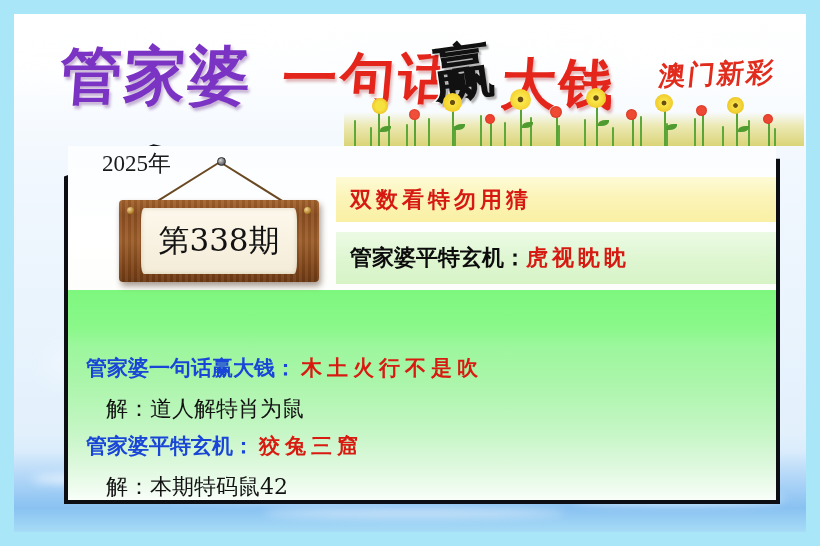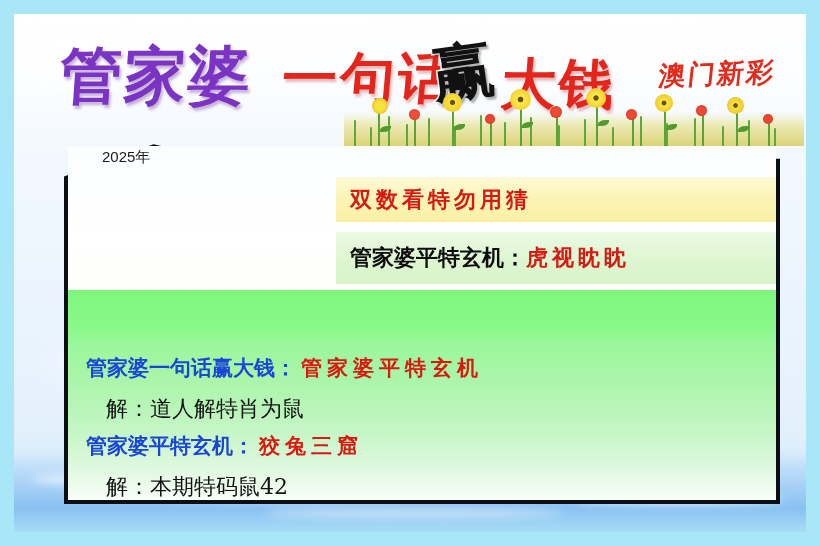--- a/index.html
+++ b/index.html
@@ -118,22 +118,22 @@
   
   .greenzone{
     position:absolute;left:0;top:144px;right:0;bottom:0;
     background:linear-gradient(to bottom,
       #7ef77e 0px,#8af88a 38px,#9cf79c 56px,#aaf5aa 90px,
       #c4f6c4 140px,#ddf8dd 175px,#f0fcf0 200px,#fafffa 212px);
   }
 
   .year{
     position:absolute;left:88px;top:134px;
-    font-family:Liberation Sans, sans-serif;
-    font-size:15px;color:#1a1a1a;white-space:nowrap;
+    font-family:Liberation Serif, serif;
+    font-size:23px;color:#1a1a1a;white-space:nowrap;
   }
 
   
   .hang{position:absolute;left:100px;top:140px;width:210px;height:140px;}
   .nail{
     position:absolute;left:103px;top:3px;width:9px;height:9px;border-radius:50%;
     background:radial-gradient(circle at 35% 32%,#d8d8d8,#6d6d6d 62%,#3a3a3a);
     border:1px solid #2a2a2a;box-sizing:border-box;z-index:5;
   }
   .rope{position:absolute;height:2px;background:#6a4a22;transform-origin:left center;}
@@ -335,32 +335,44 @@
           <span class="val-red">双数看特勿用猜</span>
         </div>
         <div class="ban ban-green">
           <span class="lbl-blk">管家婆平特玄机：</span>
           <span class="val-red">虎视眈眈</span>
         </div>
 
 
         <div class="line l1">
           <span class="blue-lbl">管家婆一句话赢大钱：</span>
-          <span class="red-val">管家婆平特玄机</span>
+          <span class="red-val">木土火行不是吹</span>
         </div>
         <div class="line l2">
           <span class="ans">解：道人解特肖为鼠</span>
         </div>
         <div class="line l3">
           <span class="blue-lbl">管家婆平特玄机：</span>
           <span class="red-val">狡兔三窟</span>
         </div>
         <div class="line l4">
           <span class="ans">解：本期特码鼠42</span>
         </div>
       </div>
     </div>
 
     <div class="year">2025年</div>
 
+    <div class="hang">
+      <div class="nail"></div>
+      <div class="rope" style="left:106px;top:7px;width:78px;transform:rotate(148deg);"></div>
+      <div class="rope" style="left:106px;top:7px;width:78px;transform:rotate(32deg);"></div>
+      <div class="signboard">
+        <div class="screw" style="left:8px;top:7px;"></div>
+        <div class="screw" style="right:8px;top:7px;"></div>
+        <div class="signplate">
+          <span class="signtext">第338期</span>
+        </div>
+      </div>
+    </div>
 
   </div>
 </div>
 
 </body></html>

